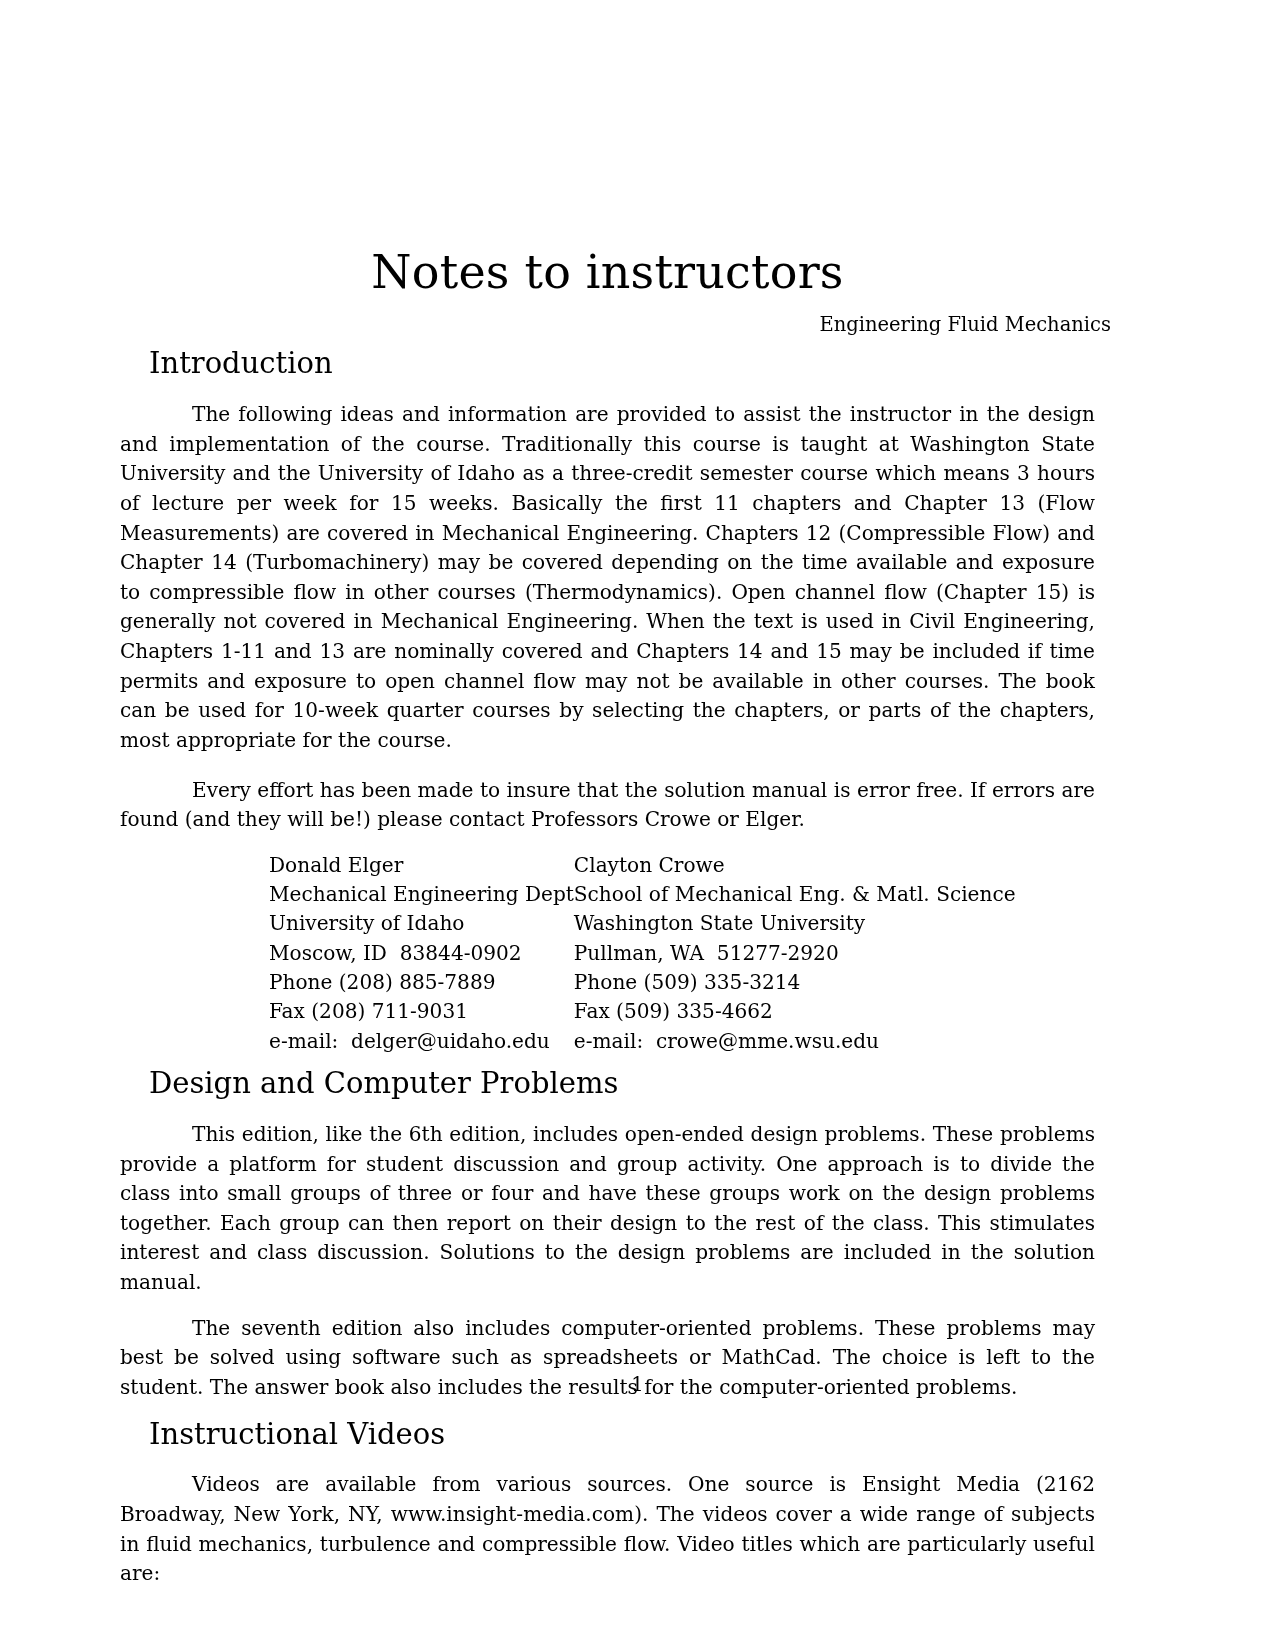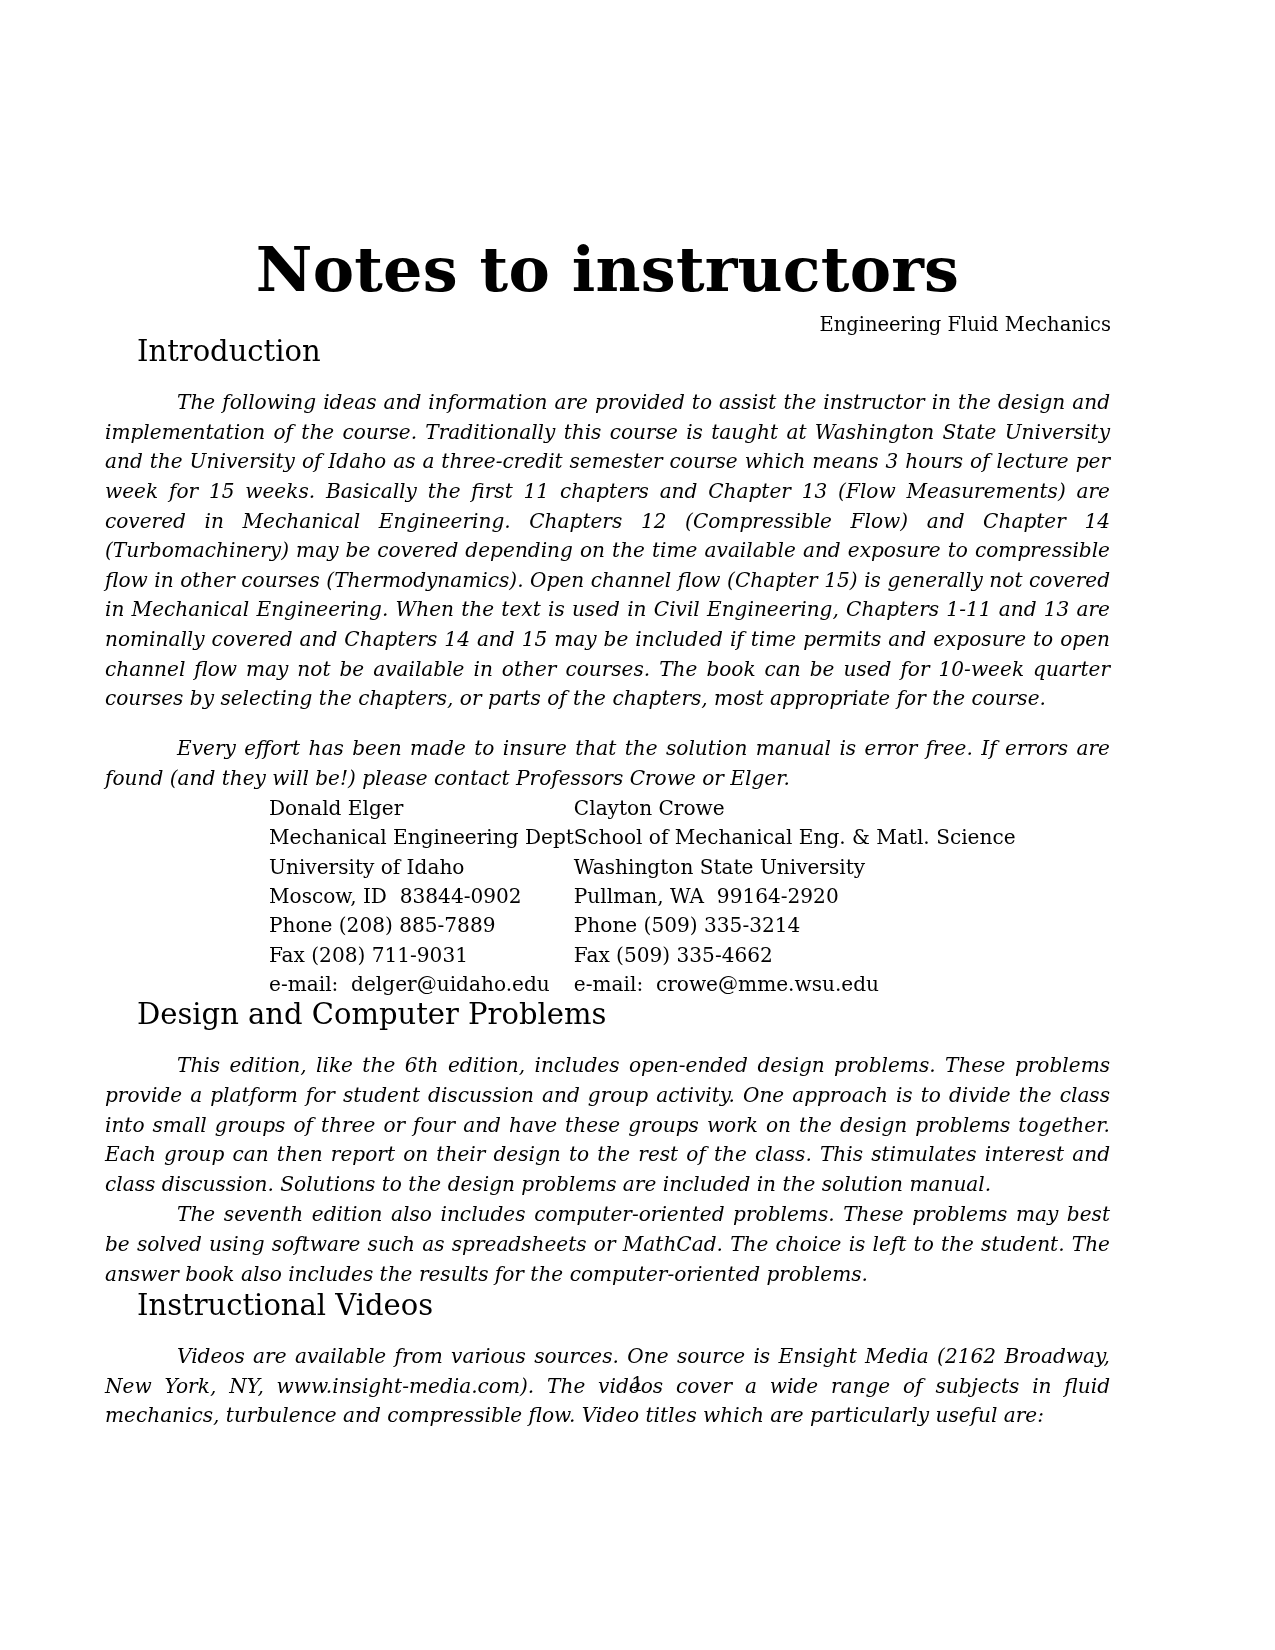--- a/index.html
+++ b/index.html
@@ -22,56 +22,55 @@
   .content {
     position: absolute;
     left: 104px;
     top: 0;
     width: 1007px;
   }
   
   .doc-title {
     text-align: center;
     font-family: "DejaVu Serif", "Liberation Serif", serif;
-    font-weight: bold;
-    font-size: 62px;
+    font-weight: normal;
+    font-size: 46px;
     line-height: 1.06;
     letter-spacing: 0.2px;
-    margin: 5px;
+    margin: 16px;
     padding-top: 232px;
   }
   .doc-subtitle {
     text-align: right;
     font-size: 19.5px;
     font-weight: normal;
     margin: 10px 0 0 0;
     line-height: 1.2;
   }
   
   h2.section {
     font-family: "DejaVu Serif", "Liberation Serif", serif;
     font-weight: normal;
     font-size: 29px;
     line-height: 1.1;
-    margin: 0;
+    margin: 12px;
     padding-left: 33px;
   }
   .sec-gap-intro  { margin-top: 46px; }
   .sec-gap        { margin-top: 31px; }
 
   
   p.body {
     font-size: 20.1px;
     line-height: 1.475;
     text-align: justify;
     text-justify: inter-word;
-    margin: 1px;
+    margin: 16px;
     text-indent: 72px;
     hyphens: none;
-    font-style: italic;
   }
   p.body.first { margin-top: 20px; }
   p.body.follow { margin-top: 0; }
 
   
   .contact-block {
     padding-left: 165px;
     font-size: 20.1px;
     line-height: 1.46;
   }
@@ -121,21 +120,21 @@
         <tr>
           <td class="col-left">Mechanical Engineering Dept</td>
           <td>School of Mechanical Eng. &amp; Matl. Science</td>
         </tr>
         <tr>
           <td class="col-left">University of Idaho</td>
           <td>Washington State University</td>
         </tr>
         <tr>
           <td class="col-left">Moscow, ID  83844-0902</td>
-          <td>Pullman, WA  99164-2920</td>
+          <td>Pullman, WA  51277-2920</td>
         </tr>
         <tr>
           <td class="col-left">Phone (208) 885-7889</td>
           <td>Phone (509) 335-3214</td>
         </tr>
         <tr>
           <td class="col-left">Fax (208) 711-9031</td>
           <td>Fax (509) 335-4662</td>
         </tr>
         <tr>

